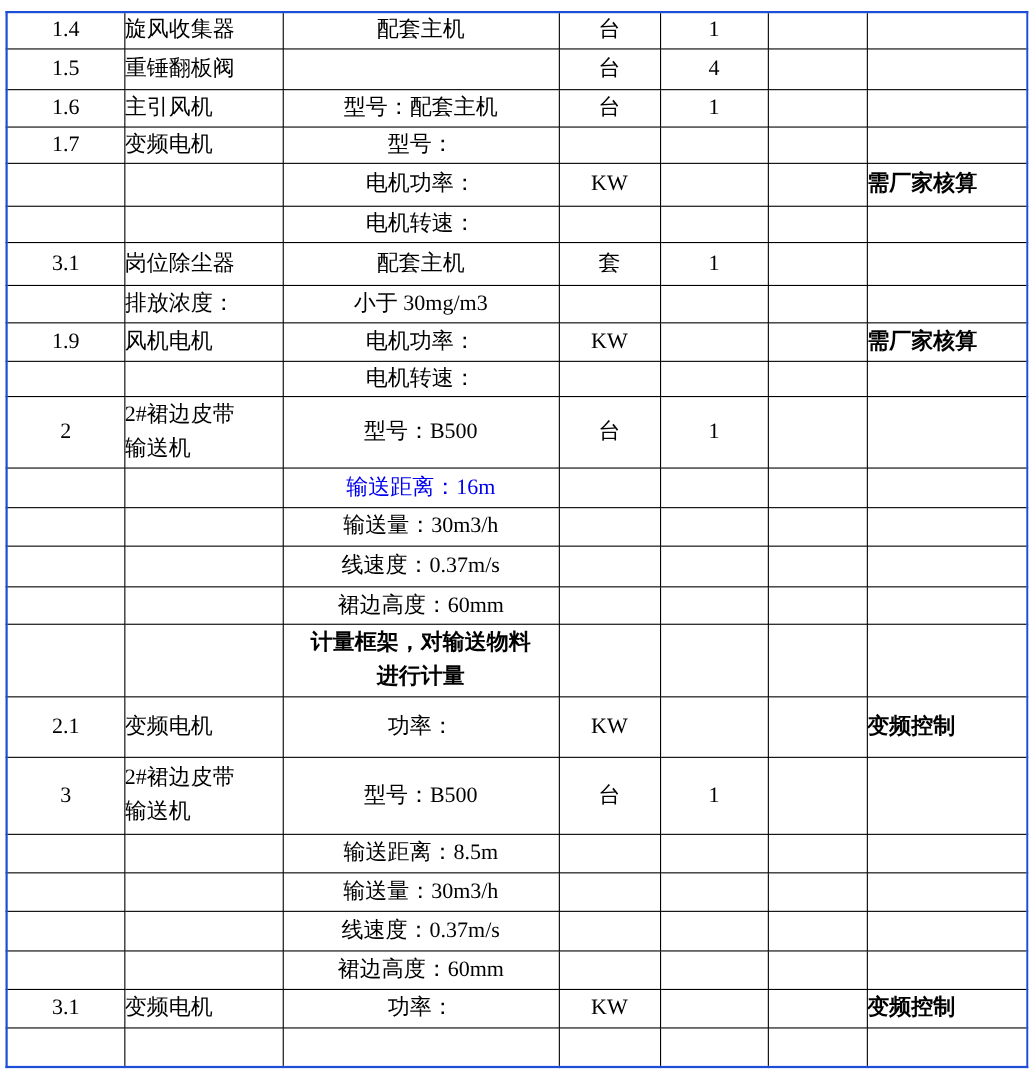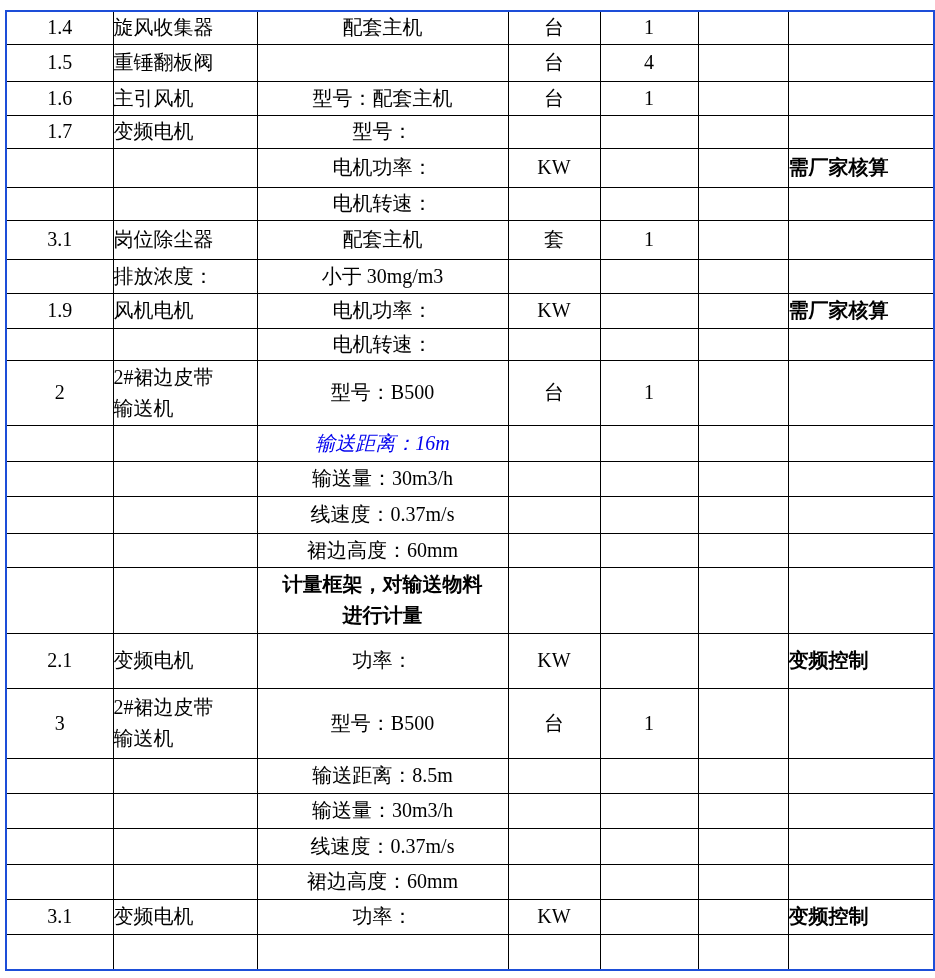--- a/index.html
+++ b/index.html
@@ -182,21 +182,21 @@
 输送机</td>
           <td class="c-spec">型号：B500</td>
           <td class="c-unit">台</td>
           <td class="c-qty">1</td>
           <td class="c-blank"></td>
           <td class="c-note"></td>
         </tr>
         <tr>
           <td class="c-num"></td>
           <td class="c-name"></td>
-          <td class="c-spec" style="color: rgb(0, 0, 238); font-style: italic;">输送距离：16m</td>
+          <td class="c-spec" style="color: rgb(0, 0, 238);">输送距离：16m</td>
           <td class="c-unit"></td>
           <td class="c-qty"></td>
           <td class="c-blank"></td>
           <td class="c-note"></td>
         </tr>
         <tr>
           <td class="c-num"></td>
           <td class="c-name"></td>
           <td class="c-spec">输送量：30m3/h</td>
           <td class="c-unit"></td>

